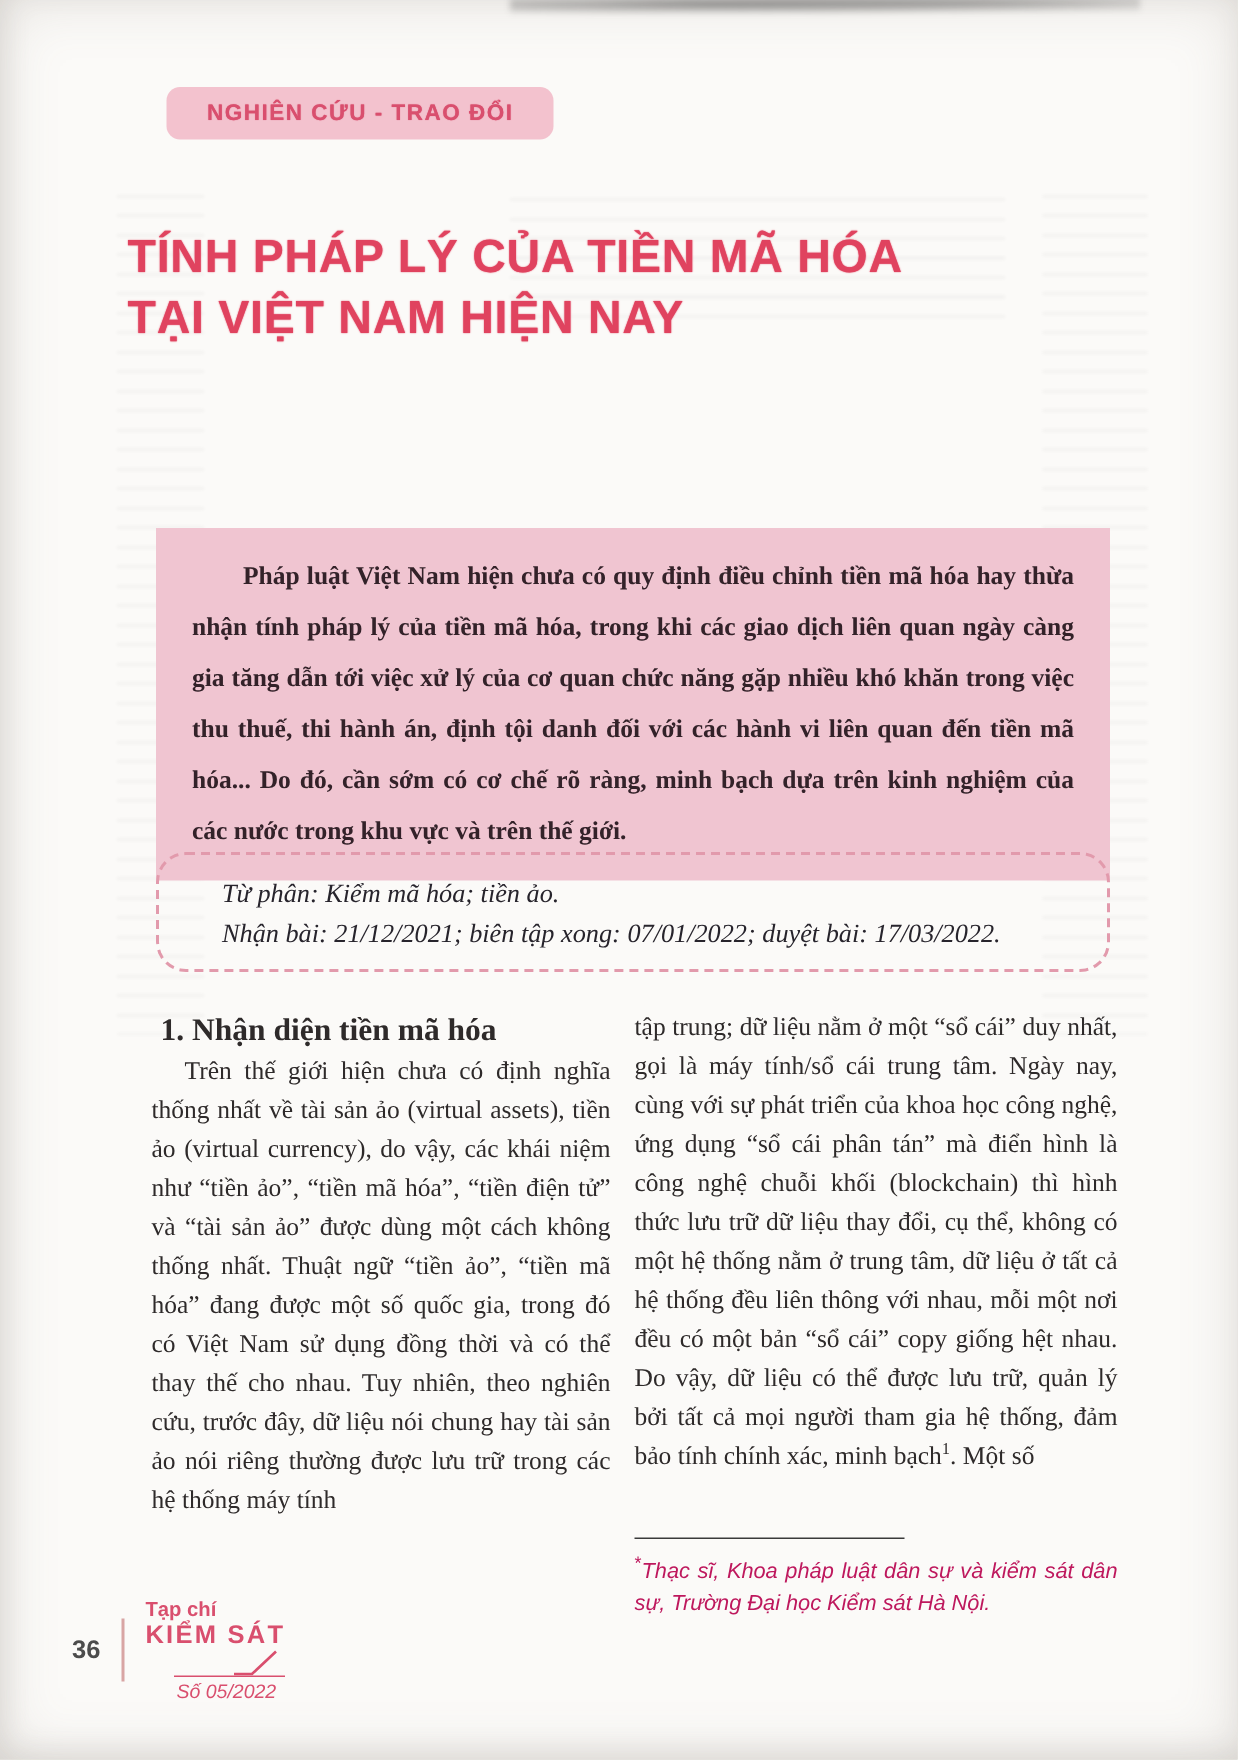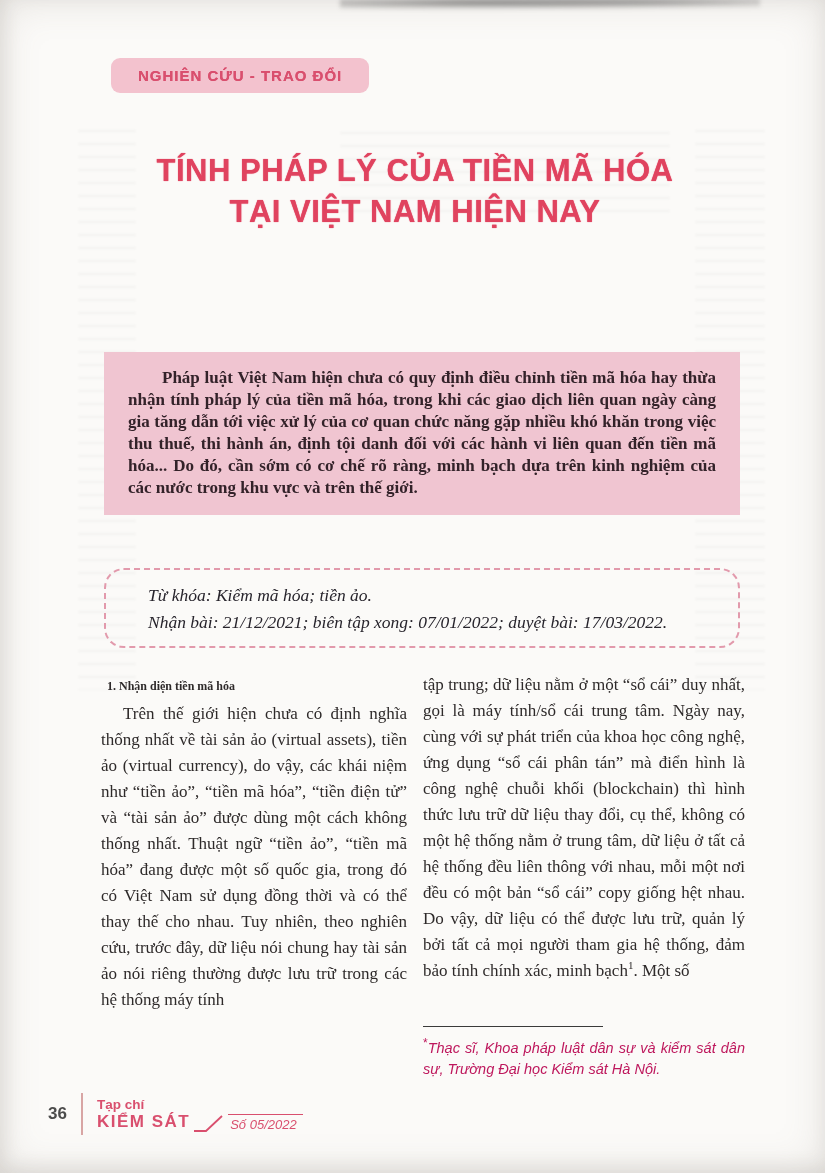--- a/index.html
+++ b/index.html
@@ -42,55 +42,55 @@
     background:var(--badge-bg,#f3c2ce);
     color:var(--accent-pink,#d94f6e);
     font-family:"Liberation Sans",sans-serif;
     font-weight:bold;font-size:15px;letter-spacing:1px;
     padding:9px 27px;border-radius:9px;
     text-shadow:0 0 .6px currentColor;
     margin-left:16px;
   }
   .title{
     position:absolute;top:150px;left:85px;width:660px;
-    text-align:center;
+    text-align:left;
     font-family:"Liberation Sans",sans-serif;
     font-weight:900;font-size:31px;line-height:41px;
     color:var(--title-red,#e0435f);
     letter-spacing:.5px;
     text-shadow:0 0 1px currentColor;
   }
   .author{
     position:absolute;top:295px;left:85px;width:650px;
     text-align:right;
     font-weight:bold;font-size:18px;letter-spacing:.5px;
     color:#201d1d;
   }
   .author sup{font-size:13px;}
   .abstract{
     position:absolute;top:352px;left:104px;width:636px;
     background:var(--abstract-bg,#f0c5d1);
     padding:15px 24px 16px 24px;
-    font-weight:bold;font-size:17px;line-height:22px;
+    font-weight:bold;font-size:17px;line-height:34px;
     text-align:justify;color:#332229;
   }
   .abstract p{text-indent:34px;}
   .metabox{
     position:absolute;top:568px;left:104px;width:636px;height:80px;
     border:2px dashed #e29aac;border-radius:20px;
     padding:12px 20px 12px 42px;
     font-style:italic;font-size:17.5px;line-height:27px;
     color:#27242c;
   }
   .columns{
     position:absolute;top:672px;left:85px;width:660px;height:408px;
     display:flex;gap:16px;
   }
   .col{flex:1 1 0;display:flex;flex-direction:column;font-size:17px;line-height:26px;text-align:justify;}
-  .col h3{font-size:12px;line-height:28px;text-indent:22px;font-weight:bold;margin-bottom:1px;}
+  .col h3{font-size:21px;line-height:28px;text-indent:22px;font-weight:bold;margin-bottom:1px;}
   .col p.body-par{text-indent:22px;margin-left:16px;}
   .col p.cont{text-indent:0;}
   .fnsep{border:none;border-top:1.3px solid #3a3a3a;width:180px;margin:10px 0 6px 0;}
   .footnote{font-size:14.5px;line-height:20.5px;text-align:justify;}
   .footnote .ind{display:inline-block;width:22px;}
   .footnote-right{
     font-family:"Liberation Sans",sans-serif;
     font-style:italic;font-size:14.5px;line-height:21px;color:#be185d;
   }
   .footnote-right sup{font-style:normal;font-size:12px;}
@@ -99,21 +99,21 @@
 
   .footer{
     position:absolute;left:48px;bottom:38px;
     display:flex;align-items:center;gap:14px;
     font-family:"Liberation Sans",sans-serif;
   }
   .pagenum{font-size:17px;font-weight:bold;color:#4c4c4c;}
   .footer .vline{width:2px;height:42px;background:#c88;opacity:.75;}
   .journal{color:var(--accent-pink,#d94f6e);}
   .journal .small{font-size:13.5px;font-weight:bold;line-height:15px;}
-  .journal .row{display:flex;align-items:flex-end;}
+  .journal .row{display:flex;align-items:flex-end;flex-direction:column;}
   .journal .name{font-size:17px;font-weight:bold;letter-spacing:1.5px;line-height:20px;}
   .journal svg{display:block;margin:0 2px -1px 2px;}
   .journal .issue{
     font-size:13px;font-weight:normal;font-style:italic;
     border-top:1.6px solid var(--accent-pink,#d94f6e);
     padding:2px 6px 0 2px;line-height:15px;
   }
 </style>
 </head>
 <body>
@@ -129,21 +129,21 @@
   <h1 class="title"><span>TÍNH PHÁP LÝ CỦA TIỀN MÃ HÓA</span><br>
     <span>TẠI VIỆT NAM HIỆN NAY</span>
   </h1>
 
 
   <div class="abstract">
     <p>Pháp luật Việt Nam hiện chưa có quy định điều chỉnh tiền mã hóa hay thừa nhận tính pháp lý của tiền mã hóa, trong khi các giao dịch liên quan ngày càng gia tăng dẫn tới việc xử lý của cơ quan chức năng gặp nhiều khó khăn trong việc thu thuế, thi hành án, định tội danh đối với các hành vi liên quan đến tiền mã hóa... Do đó, cần sớm có cơ chế rõ ràng, minh bạch dựa trên kinh nghiệm của các nước trong khu vực và trên thế giới.</p>
   </div>
 
   <div class="metabox">
-    <div><span>Từ khóa:</span> <span>Kiểm mã hóa; tiền ảo.</span></div>
+    <div><span>Từ phân:</span> <span>Kiểm mã hóa; tiền ảo.</span></div>
     <div>Nhận bài: 21/12/2021; biên tập xong: 07/01/2022; duyệt bài: 17/03/2022.</div>
   </div>
 
   <div class="columns">
     <div class="col">
       <h3>1. Nhận diện tiền mã hóa</h3>
       <p class="body-par">Trên thế giới hiện chưa có định nghĩa thống nhất về tài sản ảo (virtual assets), tiền ảo (virtual currency), do vậy, các khái niệm như “tiền ảo”, “tiền mã hóa”, “tiền điện tử” và “tài sản ảo” được dùng một cách không thống nhất. Thuật ngữ “tiền ảo”, “tiền mã hóa” đang được một số quốc gia, trong đó có Việt Nam sử dụng đồng thời và có thể thay thế cho nhau. Tuy nhiên, theo nghiên cứu, trước đây, dữ liệu nói chung hay tài sản ảo nói riêng thường được lưu trữ trong các hệ thống máy tính</p>
     </div>
     <div class="col">
       <p class="cont"><span>tập trung; dữ liệu nằm ở một “sổ cái” duy nhất, gọi là máy tính/sổ cái trung tâm. Ngày nay, cùng với sự phát triển của khoa học công nghệ, ứng dụng “sổ cái phân tán” mà điển hình là công nghệ chuỗi khối (blockchain) thì hình thức lưu trữ dữ liệu thay đổi, cụ thể, không có một hệ thống nằm ở trung tâm, dữ liệu ở tất cả hệ thống đều liên thông với nhau, mỗi một nơi đều có một bản “sổ cái” copy giống hệt nhau. Do vậy, dữ liệu có thể được lưu trữ, quản lý bởi tất cả mọi người tham gia hệ thống, đảm bảo tính chính xác, minh bạch</span><sup class="ref">1</sup><span>. Một số</span></p>

